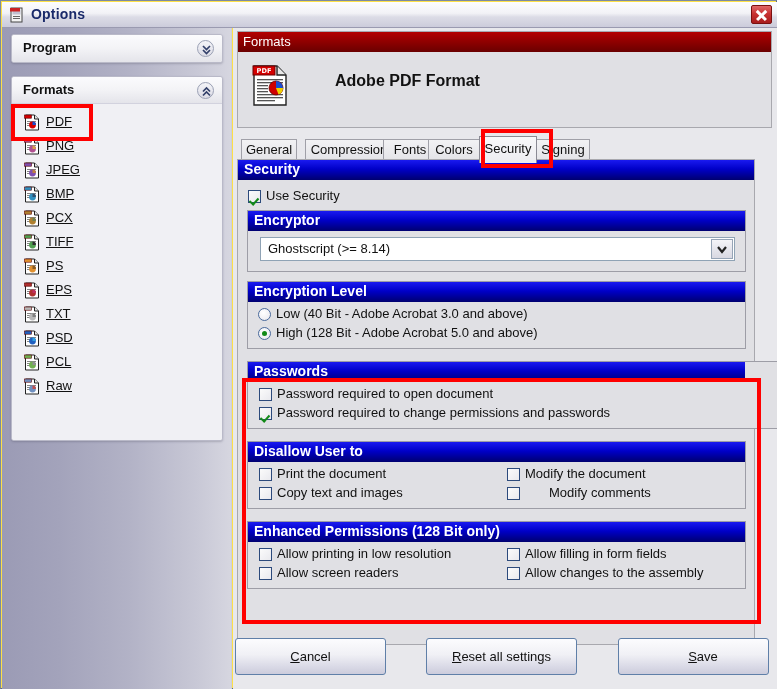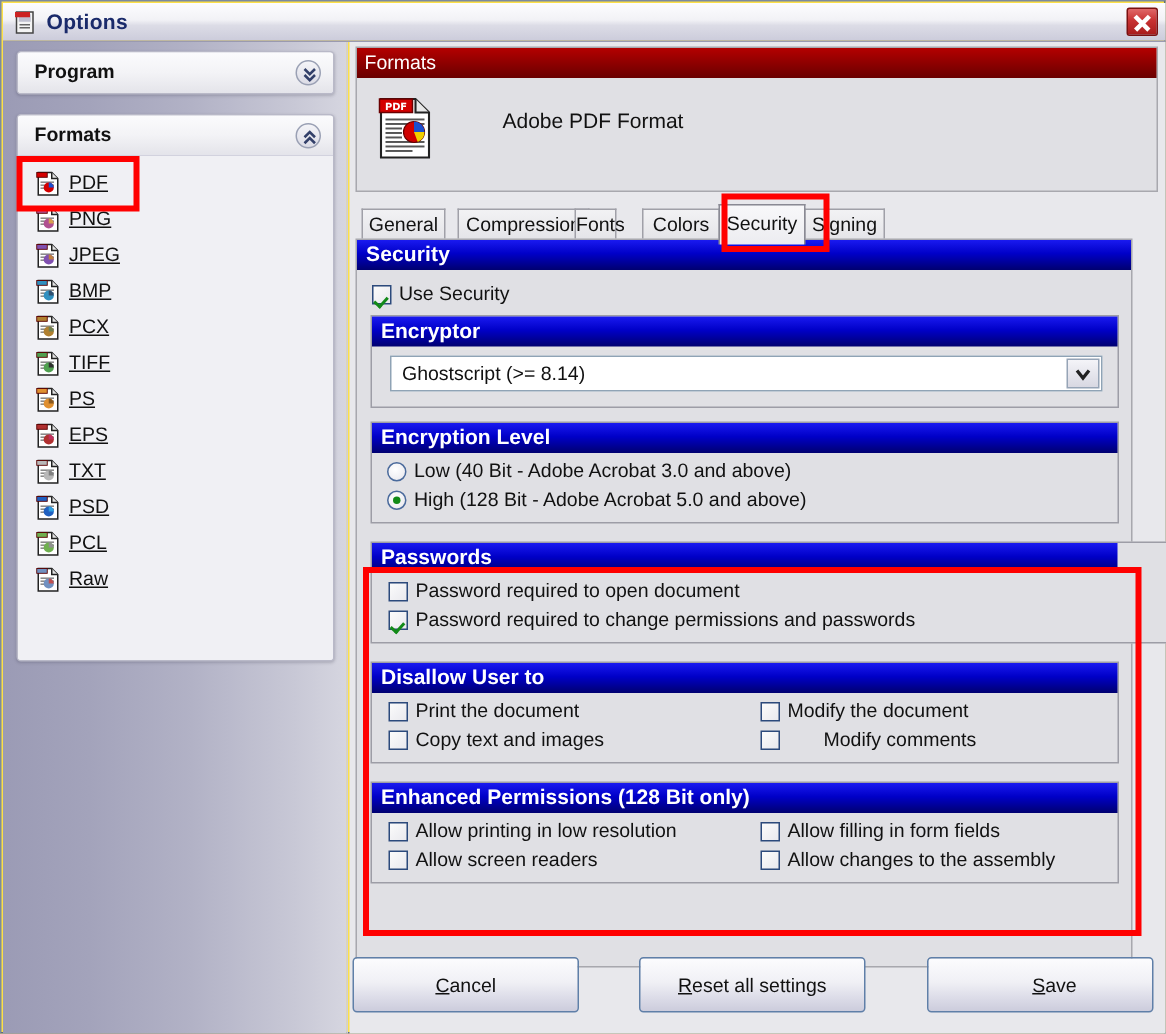--- a/index.html
+++ b/index.html
@@ -119,21 +119,21 @@
     position: absolute; left: 0; top: 0; width: 533px; height: 20px;
     background: linear-gradient(to bottom, #b40000 0%, #8e0000 50%, #6a0000 100%);
   }
   #fmt-group-title span {
     position: absolute; left: 5px; top: 2px;
     font-size: 13px; color: #fff; font-weight: normal;
   }
   #pdf-big-icon { position: absolute; left: 14px; top: 32px; width: 36px; height: 43px; }
   #fmt-desc {
     position: absolute; left: 97px; top: 40px;
-    font-size: 14px; color: #111;
+    font-size: 16px; color: #111; font-weight: bold;
   }
 
   
   #tabrow { position: absolute; left: 4px; top: 108px; width: 536px; height: 24px; }
   .tab {
     position: absolute; top: 3px; height: 21px;
     background: linear-gradient(to bottom, #f2f2f4 0%, #e4e4e8 100%);
     border: 1px solid #a0a0a8;
     border-bottom: none;
     font-size: 13px; color: #111;
@@ -501,21 +501,21 @@
         <circle cx="24" cy="24" r="7" fill="#d00000" stroke="#600" stroke-width=".8"></circle>
         <path d="M24 24 L24 17 A7 7 0 0 1 31 24 Z" fill="#1a4fd0"></path>
         <path d="M24 24 L31 24 A7 7 0 0 1 26.5 30.6 Z" fill="#f0d000"></path>
       </svg>
       <div id="fmt-desc">Adobe PDF Format</div>
     </div>
 
     <div id="tabrow">
         <div class="tab" style="left: 4px; width: 56px;"><span>General</span></div>
         <div class="tab" style="left: 68px; width: 88px;"><span>Compression</span></div>
-        <div class="tab" style="left: 146px; width: 28px;"><span>Fonts</span></div>
+        <div class="tab" style="left: 146px; width: 54px;"><span>Fonts</span></div>
         <div class="tab" style="left: 191px; width: 52px;"><span>Colors</span></div>
         <div class="tab active" style="left: 242px; width: 58px;"><span>Security</span></div>
         <div class="tab" style="left: 299px; width: 54px;"><span>Signing</span></div>
       </div>
 
     <div id="sec-group">
       <div class="grp-title" id="sec-title">
         <span>Security</span>
       </div>
 

